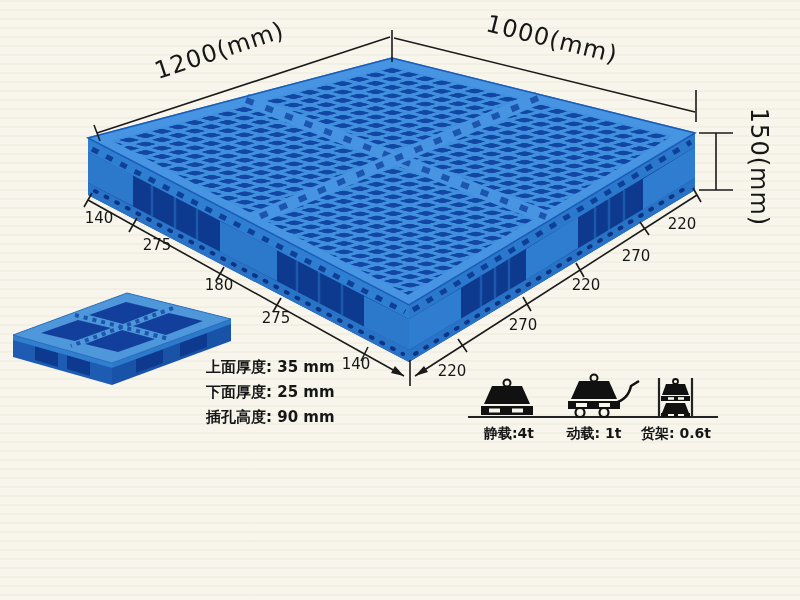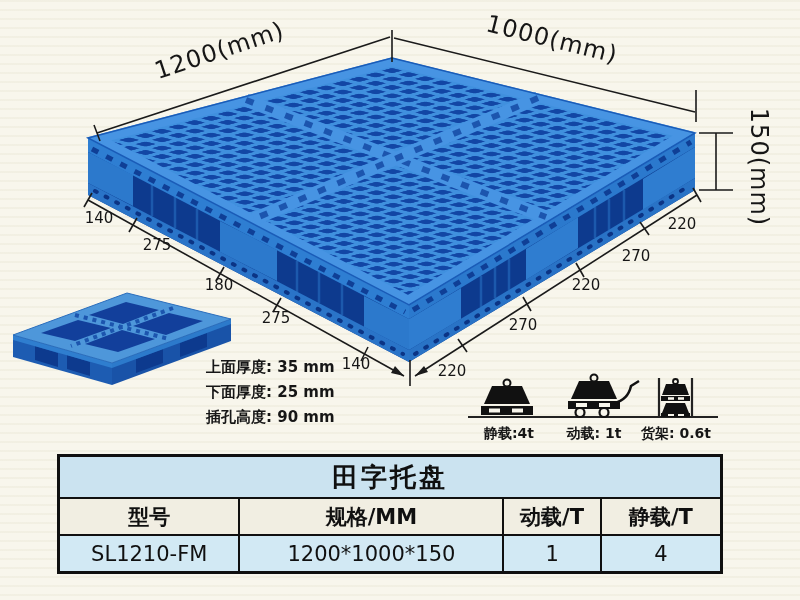--- a/index.html
+++ b/index.html
@@ -198,40 +198,13 @@
         <rect x="668" y="414" width="6" height="2" fill="#f8f6ec"></rect>
         <rect x="678" y="414" width="6" height="2" fill="#f8f6ec"></rect>
       </g>
 
       <text class="load-label" x="509" y="438">静载:4t</text>
       <text class="load-label" x="594" y="438">动载: 1t</text>
       <text class="load-label" x="676" y="438">货架: 0.6t</text>
     </g>
   </svg>
 
-  <div class="table-wrap">
-    <table class="spec">
-      <colgroup>
-        <col style="width:27.3%">
-          <col style="width:39.8%">
-          <col style="width:14.7%">
-          <col style="width:18.2%">
-      </colgroup>
-      <tbody>
-          <tr>
-        <td class="title-cell" colspan="4">田字托盘</td>
-      </tr>
-      <tr>
-        <th class="header-cell">型号</th>
-        <th class="header-cell">规格/MM</th>
-        <th class="header-cell">动载/T</th>
-        <th class="header-cell">静载/T</th>
-      </tr>
-      <tr>
-        <td class="data-cell">SL1210-FM</td>
-        <td class="data-cell">1200*1000*150</td>
-        <td class="data-cell">1</td>
-        <td class="data-cell">4</td>
-      </tr>
-    </tbody>
-      </table>
-  </div>
 </div>
 
 </body></html>

